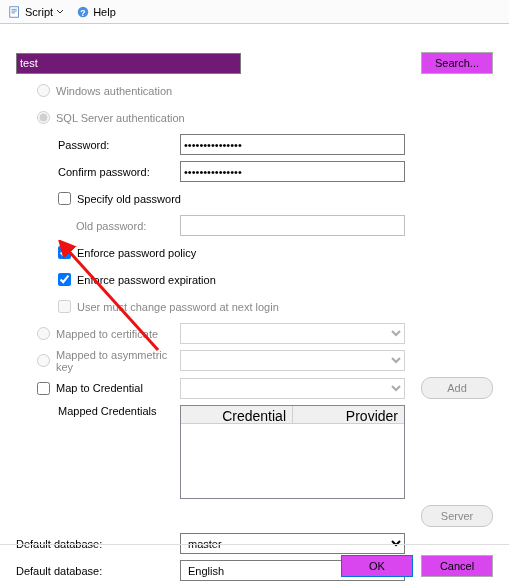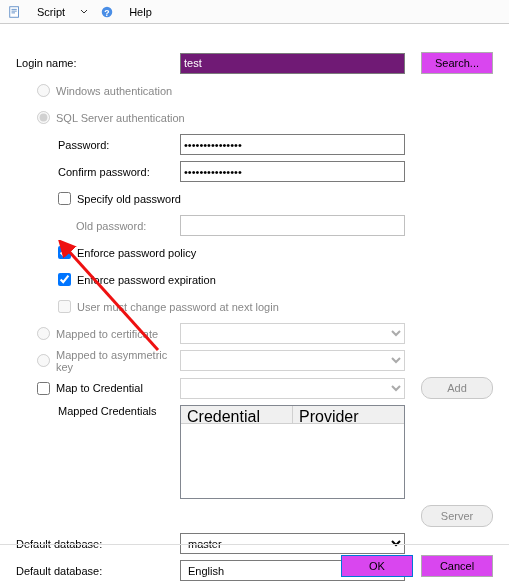--- a/index.html
+++ b/index.html
@@ -19,21 +19,21 @@
     align-items: center;
     height: 24px;
     border-bottom: 1px solid #ccc;
     padding: 0 4px;
     gap: 4px;
     background: #fbfbfb;
   }
   .tb-item {
     display: flex;
     align-items: center;
-    gap: 15px;
+    gap: 3px;
     padding: 2px 4px;
     height: 20px;
   }
   .icon-sm { width: 14px; height: 14px; }
   .content {
     padding: 28px 16px 8px 16px;
   }
   .row {
     display: flex;
     align-items: center;
@@ -88,21 +88,22 @@
   .grid-head {
     display: flex;
     background: #f0f0f0;
     border-bottom: 1px solid #d0d0d0;
     height: 18px;
   }
   .grid-head div {
     flex: 1;
     padding: 2px 6px;
     border-right: 1px solid #d0d0d0;
-    font-size: 16px;
+    font-size: 14px;
+    text-align: right;
   }
   .grid-head div:last-child { border-right:none; }
   .footer {
     position: absolute;
     bottom: 8px;
     right: 16px;
     display: flex;
     gap: 8px;
   }
   .arrow-annot {
@@ -131,21 +132,20 @@
         <circle cx="8" cy="8" r="6" fill="#4a8ee6"></circle>
         <text x="8" y="12" text-anchor="middle" fill="#fff" font-size="10" font-weight="bold">?</text>
       </svg>
     <span>Help</span>
   </div>
 </div>
 
 <div class="content">
 
   <div class="row">
-    <div class="label-col">Login name:</div>
     <div class="input-col">
       <input type="text" class="sel" value="test" style="">
     </div>
     <div style="width:80px;text-align:right;">
       <button class="btn">Search...</button>
     </div>
   </div>
 
   <div class="row">
     <label class="radio disabled-text label-col indent1">

